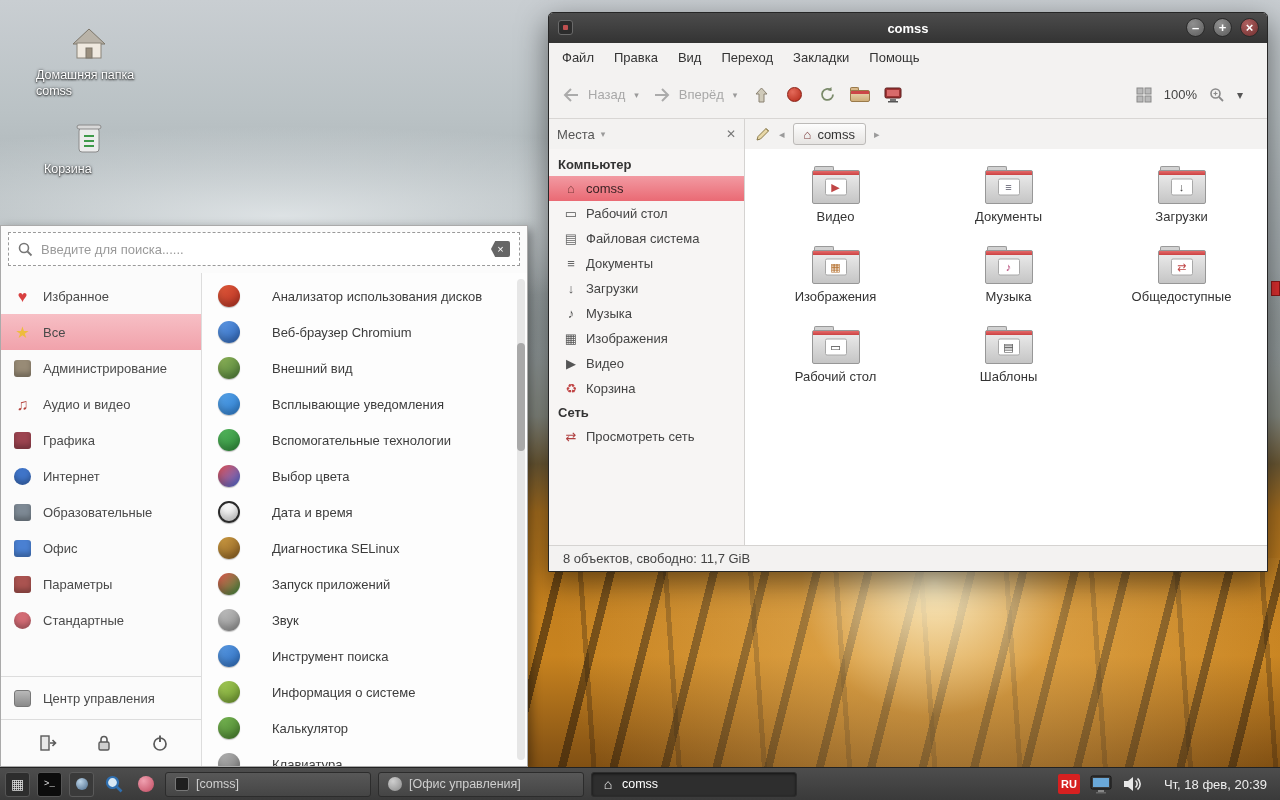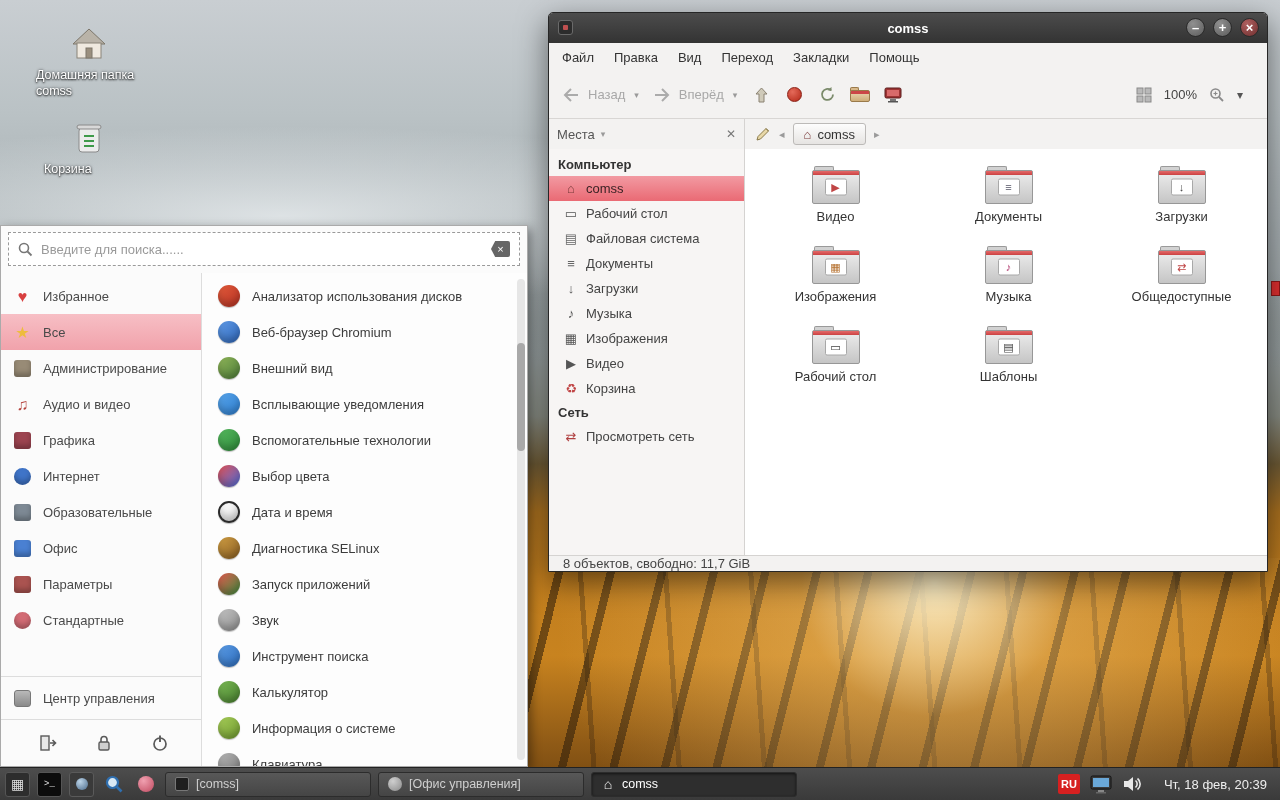--- a/index.html
+++ b/index.html
@@ -45,21 +45,21 @@
   .cat { height:36px; display:flex; align-items:center; gap:12px; padding-left:13px; font-size:13px; color:#4a4a4a; cursor:default; }
   .cat.selected { background:linear-gradient(#f7bfc5,#f1a2ab); }
   .cat-ico { width:17px; height:17px; border-radius:3px; flex:0 0 17px; box-shadow:inset 0 -4px 5px rgba(0,0,0,.25); }
   .cat-ico.glyph { background:none !important; box-shadow:none; font-size:16px; line-height:17px; text-align:center; }
   .menu-div { border-top:1px solid #ddd; }
   #control-center-row { height:42px; display:flex; align-items:center; gap:12px; padding-left:13px; font-size:13px; color:#4a4a4a; }
   .cc-ico { width:17px; height:17px; border-radius:3px; background:linear-gradient(#b9b9b9,#8a8a8a); border:1px solid #777; }
   #session-row { height:46px; display:flex; align-items:center; gap:34px; padding-left:36px; }
   .sess-btn { width:22px; height:22px; display:flex; align-items:center; justify-content:center; }
   #menu-right { flex:1; position:relative; padding-top:5px; overflow:hidden; background:#fdfdfd; }
-  .app-row { height:36px; display:flex; align-items:center; gap:12px; padding-left:16px; font-size:13px; color:#3c3c3c; }
+  .app-row { height:36px; display:flex; align-items:center; gap:32px; padding-left:16px; font-size:13px; color:#3c3c3c; }
   .app-ico { width:22px; height:22px; border-radius:50%; flex:0 0 auto; box-shadow:inset 0 -5px 6px rgba(0,0,0,.2), 0 1px 1px rgba(0,0,0,.25); }
   #menu-sb { position:absolute; right:2px; top:6px; bottom:6px; width:8px; background:#e6e6e6; border-radius:4px; }
   #menu-sb-thumb { position:absolute; left:0; width:8px; top:64px; height:108px; background:#a9a9a9; border-radius:4px; }
 
   
   #fm { position:absolute; left:548px; top:12px; width:720px; height:560px; z-index:2;
     background:#f3f2f1; border:1px solid #262626; border-radius:5px 5px 0 0;
     box-shadow:0 10px 30px rgba(0,0,0,.5); display:flex; flex-direction:column; }
   #fm-titlebar { height:30px; background:linear-gradient(#4c4c4c,#333); border-radius:4px 4px 0 0;
     position:relative; display:flex; align-items:center; justify-content:center;
@@ -106,21 +106,21 @@
   #fm-main { flex:1; background:#fff; padding:12px 0 0 4px; overflow:hidden; }
   #file-grid { display:grid; grid-template-columns:repeat(3,173px); }
   .file-cell { height:80px; display:flex; flex-direction:column; align-items:center; padding-top:5px; }
   .file-label { margin-top:5px; font-size:13px; color:#333; }
   .folder { position:relative; width:48px; height:38px; }
   .folder .ftab { position:absolute; left:2px; top:0; width:20px; height:7px; background:#d2d2d2; border:1px solid #9a9a9a; border-bottom:none; border-radius:2px 2px 0 0; }
   .folder .fbody { position:absolute; left:0; top:4px; right:0; bottom:0; background:linear-gradient(#ededed,#c5c5c5); border:1px solid #979797; border-radius:2px; }
   .folder .fstripe { position:absolute; left:1px; right:1px; top:5px; height:4px; background:linear-gradient(#e36a6a,#cc4242); }
   .folder .emblem { position:absolute; left:50%; top:55%; transform:translate(-50%,-50%); width:22px; height:17px;
     background:#fff; border:1px solid #a8a8a8; border-radius:2px; font-size:11px; line-height:15px; text-align:center; }
-  #fm-status { height:16px; border-top:1px solid #d5d3d1; background:#f3f2f1; display:flex; align-items:center;
+  #fm-status { height:26px; border-top:1px solid #d5d3d1; background:#f3f2f1; display:flex; align-items:center;
     padding-left:14px; font-size:13px; color:#444; flex:0 0 auto; }
 
   
   #taskbar { position:absolute; left:0; right:0; top:767px; height:33px; z-index:5;
     background:linear-gradient(#4d4d4d,#3a3a3a); border-top:1px solid #222;
     display:flex; align-items:center; gap:7px; padding:0 5px; }
   .launcher { width:25px; height:25px; border-radius:3px; display:flex; align-items:center; justify-content:center; }
   #l-menu { background:#2d2d2d; border:1px solid #555; color:#ddd; font-size:14px; }
   #l-term { background:#0c0c0c; border:1px solid #555; color:#e8e8e8; font-size:9px; font-family:"Liberation Mono","DejaVu Sans Mono",monospace; }
   #l-shot { background:#3a3a3a; border:1px solid #5a5a5a; }
@@ -283,26 +283,26 @@
   </div>
           <div class="app-row">
     <span class="app-ico" style="background: linear-gradient(135deg, rgb(194, 194, 194), rgb(143, 143, 143));"></span>
     <span>Звук</span>
   </div>
           <div class="app-row">
     <span class="app-ico" style="background: linear-gradient(135deg, rgb(90, 154, 226), rgb(47, 111, 192));"></span>
     <span>Инструмент поиска</span>
   </div>
           <div class="app-row">
+    <span class="app-ico" style="background: linear-gradient(135deg, rgb(166, 204, 88), rgb(111, 154, 48));"></span>
+    <span>Информация о системе</span>
+  </div>
+          <div class="app-row">
     <span class="app-ico" style="background: linear-gradient(135deg, rgb(121, 184, 84), rgb(71, 127, 46));"></span>
     <span>Калькулятор</span>
-  </div>
-          <div class="app-row">
-    <span class="app-ico" style="background: linear-gradient(135deg, rgb(166, 204, 88), rgb(111, 154, 48));"></span>
-    <span>Информация о системе</span>
   </div>
           <div class="app-row">
     <span class="app-ico" style="background: linear-gradient(135deg, rgb(180, 180, 180), rgb(125, 125, 125));"></span>
     <span>Клавиатура</span>
   </div>
         </div>
       <div id="menu-sb">
         <div id="menu-sb-thumb"></div>
       </div>
     </div>

